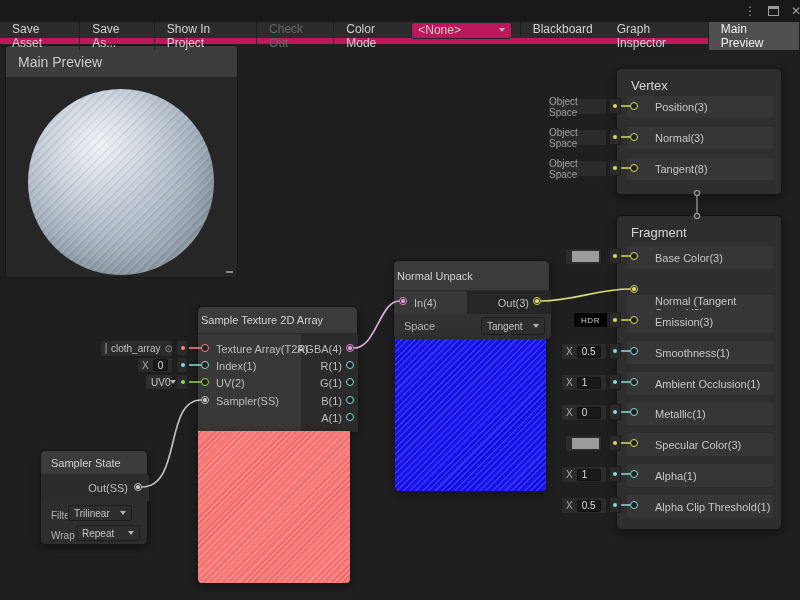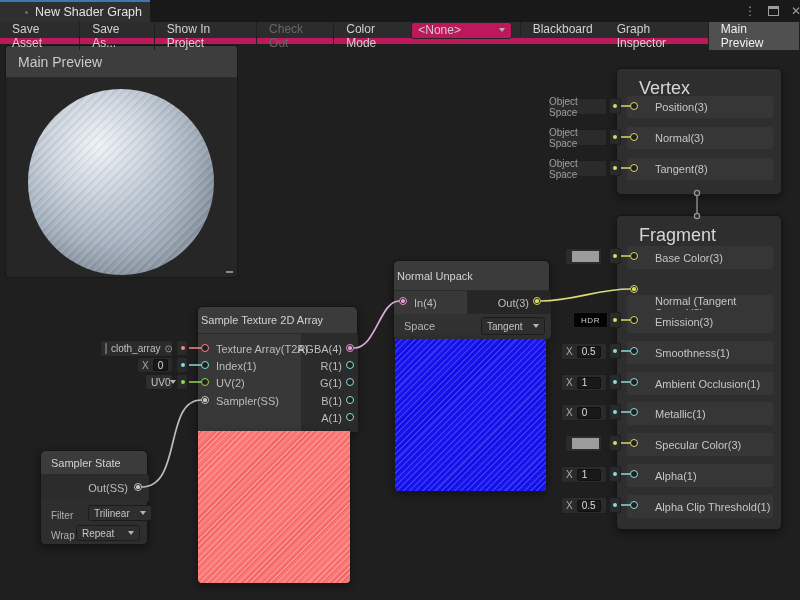--- a/index.html
+++ b/index.html
@@ -47,21 +47,21 @@
               radial-gradient(circle at 64% 80%, rgba(195,205,220,.35), transparent 46%),
               radial-gradient(circle at 38% 30%, #eff3f7 0%, #ccd4dd 28%, #a3afbc 55%, #78848f 78%, #58626c 100%); }
   .sphere::after { content:""; position:absolute; inset:0; border-radius:50%;
             background:repeating-linear-gradient(135deg, rgba(255,255,255,.10) 0 1.5px,
                        rgba(20,30,40,.07) 3px 4px, transparent 4px 6px); }
   .grip { left:226px; top:271px; width:7px; height:2px; background:#8a8a8a; z-index:4; }
 
   
   .node { position:absolute; background:#2e2e2e; border:1px solid #151515; border-radius:5px;
           box-shadow:0 3px 8px rgba(0,0,0,.45); z-index:3; }
-  .ntitle { font-size:18px; color:#d6d6d6; padding:9px 22px 0; }
+  .ntitle { font-size:13px; color:#d6d6d6; padding:9px 14px 0; }
   .slot { position:absolute; left:10px; width:146px; background:#363636; border-radius:2px;
           display:flex; align-items:center; font-size:11px; color:#c6c6c6; padding-left:28px; }
 
   
   .port { position:absolute; width:8px; height:8px; border-radius:50%; border:1.3px solid var(--c,#ccc);
           background:#1f1f1f; z-index:5; }
   .port.filled::after { content:""; position:absolute; inset:1.4px; border-radius:50%; background:var(--c,#ccc); }
   .c-vec1 { --c:var(--port_vec1,#8adbdc); } .c-vec2 { --c:var(--port_vec2,#8fd94f); }
   .c-vec3 { --c:var(--port_vec3,#d8d964); } .c-vec4 { --c:var(--port_vec4,#e79ad9); }
   .c-tex  { --c:var(--port_texture,#ff8383); } .c-ss { --c:var(--port_sampler,#c8c8c8); }
@@ -104,28 +104,20 @@
                        repeating-linear-gradient(135deg, rgba(0,0,190,.35) 2px 3px, transparent 3px 5.5px); }
 
   svg.wires { position:absolute; left:0; top:0; width:800px; height:600px; z-index:4; pointer-events:none; }
 </style>
 </head>
 <body>
 
 <div class="abs canvas"></div>
 
 <div class="abs tabbar">
-  <div class="abs tab">
-    <svg width="13" height="13" viewBox="0 0 14 14">
-      <rect x="2.5" y="3" width="9" height="9" rx="1" fill="none" stroke="#cccccc" stroke-width="1.4"></rect>
-      <rect x="6" y="0.5" width="2" height="2.5" fill="#cccccc"></rect>
-      <rect x="5" y="6" width="4" height="3" fill="#cccccc"></rect>
-    </svg>
-    <span class="tab-title">New Shader Graph</span>
-  </div>
   <div class="abs winctl" style="left:744px;">
     <span class="kebab">⋮</span>
     <span class="maxbox"></span>
     <span class="closex">✕</span>
   </div>
 </div>
 
 <div class="abs toolbar">
   <div class="tbtn">Save Asset</div>
   <div class="tbtn">Save As...</div>
@@ -358,21 +350,21 @@
 <div class="port c-vec3 abs filled" style="left:533px; top:297px;"></div>
 <div class="texpreview tex-blue" style="left:395px; top:339px; width:151px; height:152px;"></div>
 
 <div class="node" style="left:40px; top:450px; width:108px; height:95px;">
   <div class="stitle" style="height:24px; padding:0 10px;">Sampler State</div>
   <div class="abs" style="left:0; top:24px; width:108px; height:26px; background:#2c2c2c;"></div>
   <div class="iolabel" style="right:19px; top:29px;">Out(SS)</div>
   <div class="iolabel" style="left:10px; top:57px; font-size:10px; color:#b0b0b0;">Filter</div>
   <div class="iolabel" style="left:10px; top:77px; font-size:10px; color:#b0b0b0;">Wrap</div>
 </div>
-<div class="dd abs" style="left:88px; top:505px; width:64px; height:16px;">
+<div class="dd abs" style="left:68px; top:505px; width:64px; height:16px;">
   <span>Trilinear</span>
   <span class="caret"></span>
 </div>
 <div class="dd abs" style="left:76px; top:525px; width:64px; height:16px;">
   <span>Repeat</span>
   <span class="caret"></span>
 </div>
 <div class="port c-ss abs filled" style="left:134px; top:483px;"></div>
 
 </body></html>

